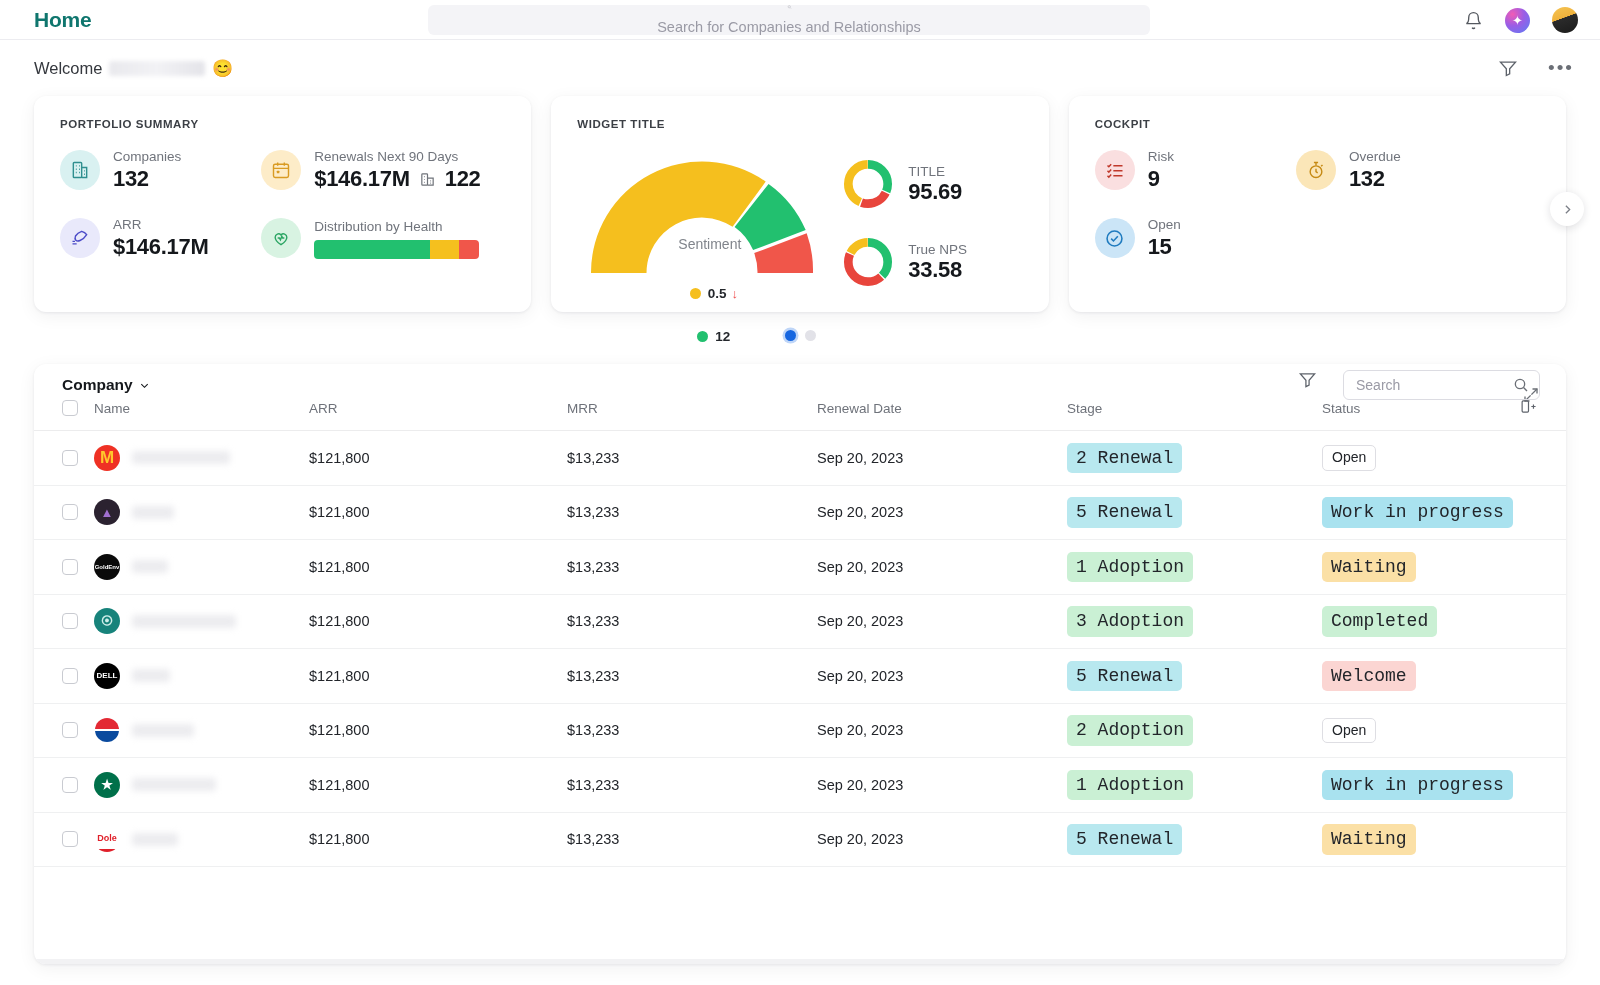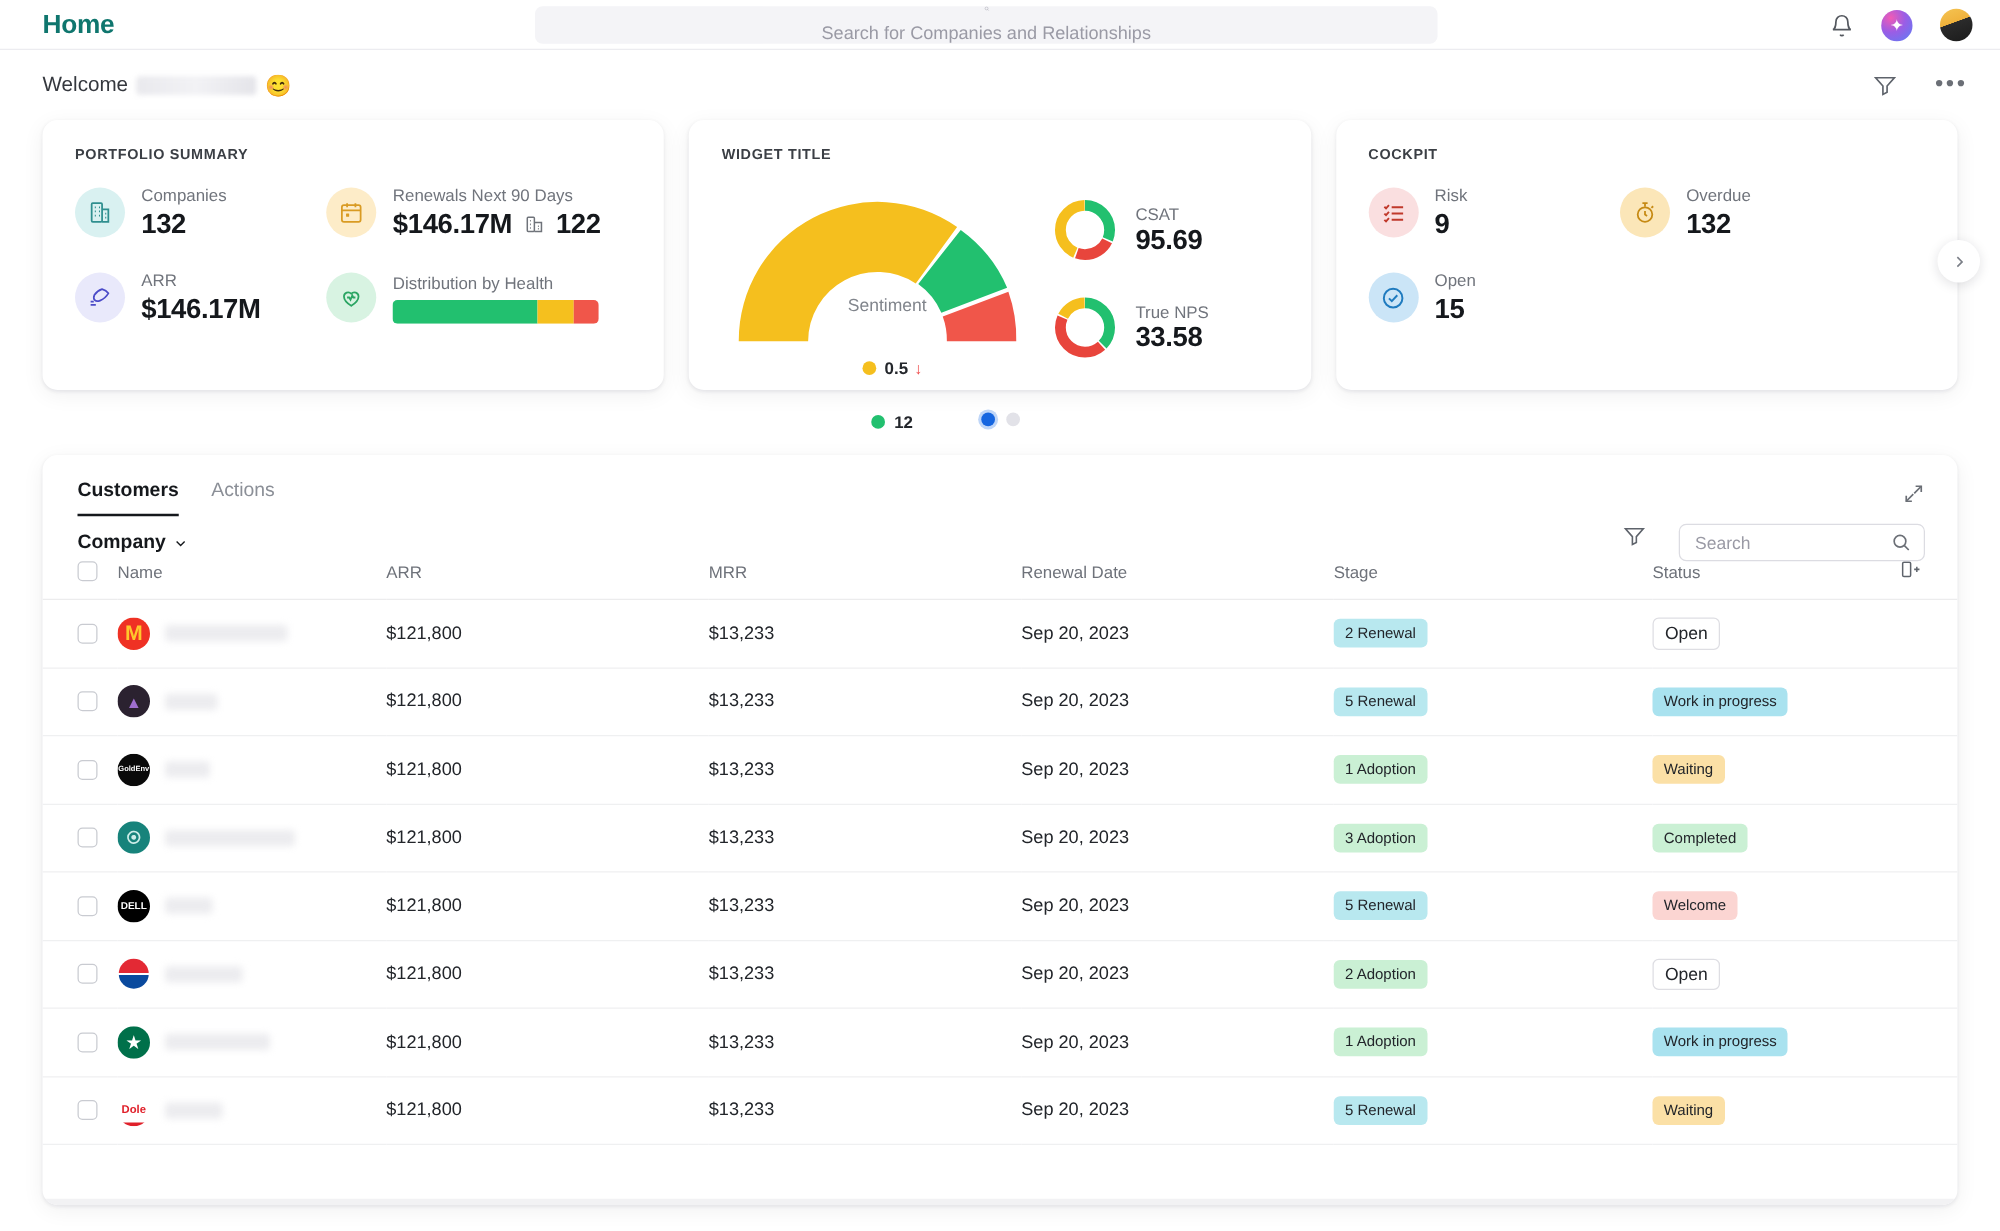--- a/index.html
+++ b/index.html
@@ -163,21 +163,21 @@
   th.c-add  { width: 46px; }
 
   tbody td { padding: 0; height: 54.5px; border-bottom: 1px solid #eff0f1; font-size: 14.5px; color: #22252a; }
   td.c-chk { padding-left: 28px; }
   .chk { width: 16px; height: 16px; border: 1.6px solid #c9cbd1; border-radius: 4px; }
   .name-cell { display: flex; align-items: center; gap: 12px; }
   .logo { width: 26px; height: 26px; border-radius: 50%; flex: 0 0 26px; overflow: hidden; position: relative; }
   .nm-redact { height: 13px; border-radius: 3px; background: #ececef; filter: blur(3px); }
 
   .badge {
-    display: inline-block; font-size: 12px; padding: 4px 9px; border-radius: 5px; line-height: 1.25;
+    display: inline-block; font-size: 18px; padding: 4px 9px; border-radius: 5px; line-height: 1.25; font-family: Liberation Mono, monospace;
   }
   .badge-outline {
     display: inline-block; font-size: 14px; padding: 3px 9px; border-radius: 5px;
     border: 1px solid #dedee3; background: #fff; color: #22252a; line-height: 1.25;
   }
   .scrollbar-x {
     position: absolute; left: 0; bottom: 0; width: 100%; height: 5px; background: #f2f2f4;
   }
 </style>
 </head>
@@ -328,21 +328,21 @@
       <div class="donuts">
         <div class="donut-row">
           <svg width="52" height="52" viewBox="0 0 42 42">
             <g transform="rotate(-90 21 21)">
               <circle cx="21" cy="21" r="15.9" fill="none" stroke="#22c06f" stroke-width="7" stroke-dasharray="31 69" stroke-dashoffset="0"></circle>
               <circle cx="21" cy="21" r="15.9" fill="none" stroke="#e8453c" stroke-width="7" stroke-dasharray="23 77" stroke-dashoffset="-32"></circle>
               <circle cx="21" cy="21" r="15.9" fill="none" stroke="#f5bf1e" stroke-width="7" stroke-dasharray="43 57" stroke-dashoffset="-56"></circle>
             </g>
           </svg>
           <div class="donut-txt">
-            <div class="d-lbl">CSAT</div>
+            <div class="d-lbl">TITLE</div>
             <div class="d-val">95.69</div>
           </div>
         </div>
 
         <div class="donut-row">
           <svg width="52" height="52" viewBox="0 0 42 42">
             <g transform="rotate(-90 21 21)">
               <circle cx="21" cy="21" r="15.9" fill="none" stroke="#22c06f" stroke-width="7" stroke-dasharray="37 63" stroke-dashoffset="0"></circle>
               <circle cx="21" cy="21" r="15.9" fill="none" stroke="#e8453c" stroke-width="7" stroke-dasharray="43 57" stroke-dashoffset="-38"></circle>
               <circle cx="21" cy="21" r="15.9" fill="none" stroke="#f5bf1e" stroke-width="7" stroke-dasharray="17 83" stroke-dashoffset="-82"></circle>
@@ -416,24 +416,20 @@
   </div>
 </div>
 
 <div class="carousel">
   <div class="cdot active"></div>
   <div class="cdot"></div>
 </div>
 
 <div class="panel">
 
-  <div class="tabs">
-    <div class="tab active">Customers</div>
-    <div class="tab">Actions</div>
-  </div>
 
   <svg class="expand-ic" width="18" height="18" viewBox="0 0 24 24" fill="none" stroke="#6b6f76" stroke-width="1.8">
     <path d="M14 4h6v6"></path>
       <path d="M20 4l-7.5 7.5"></path>
       <path d="M10 20H4v-6"></path>
       <path d="M4 20l7.5-7.5"></path>
   </svg>
 
   <div class="subbar">
     <div class="company-sel">

